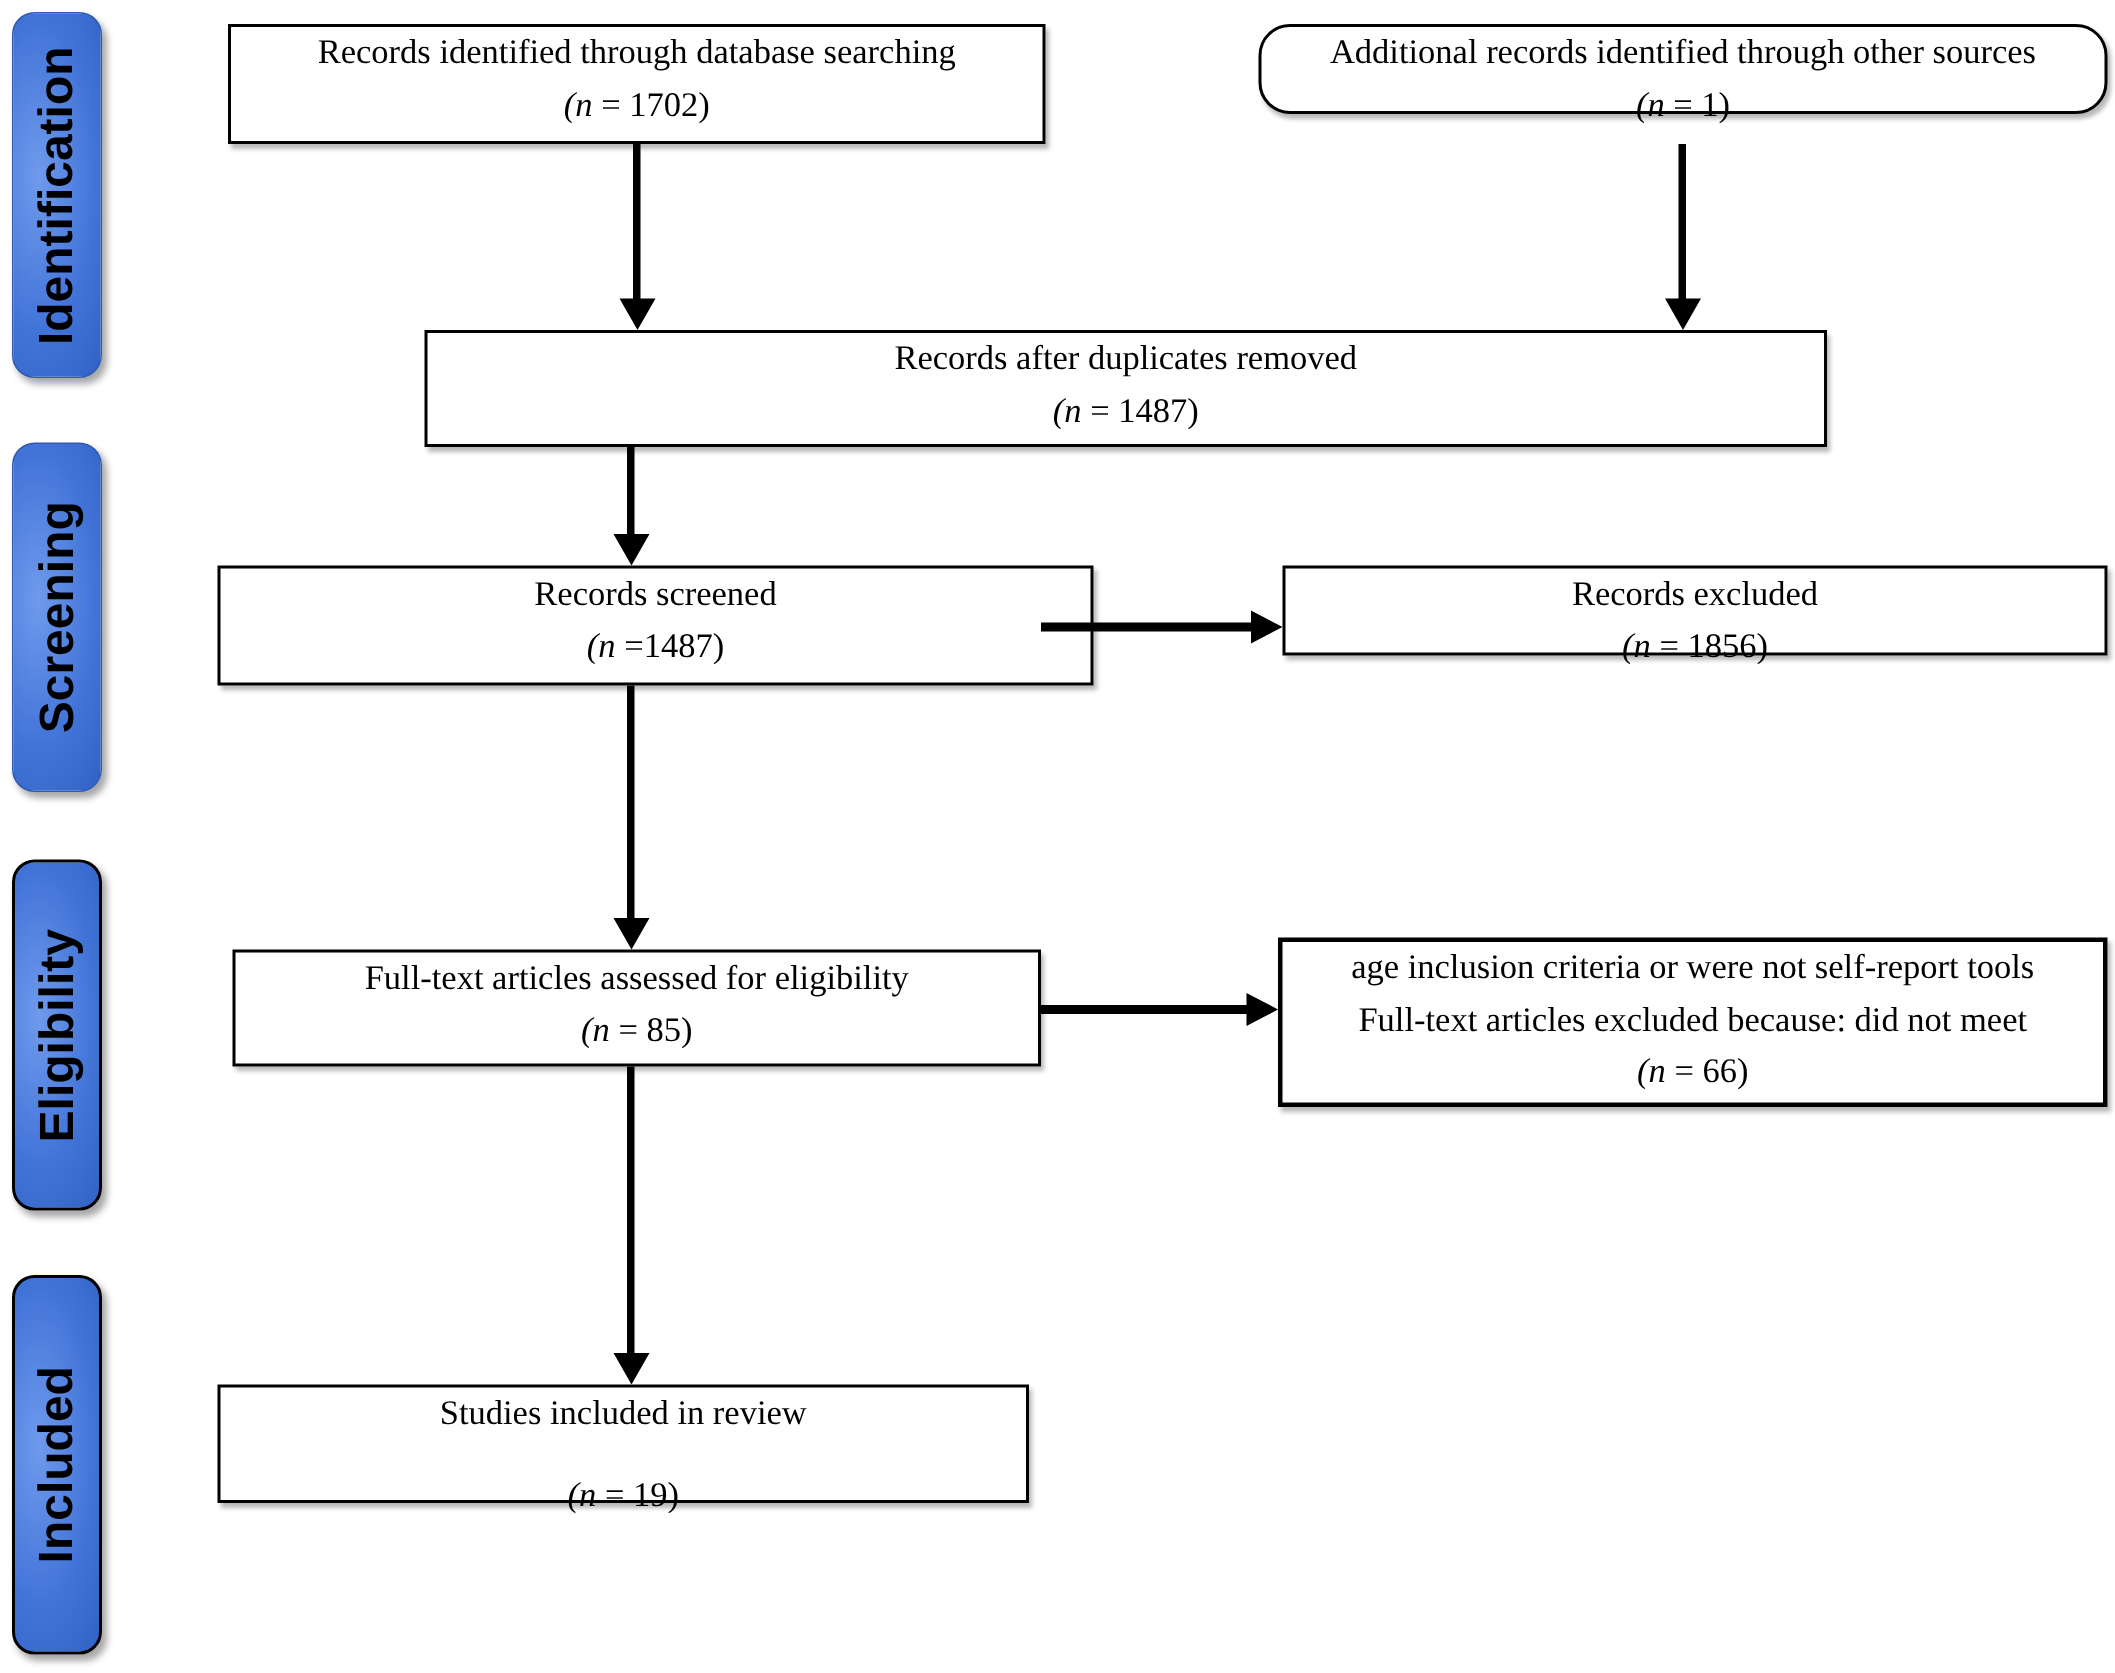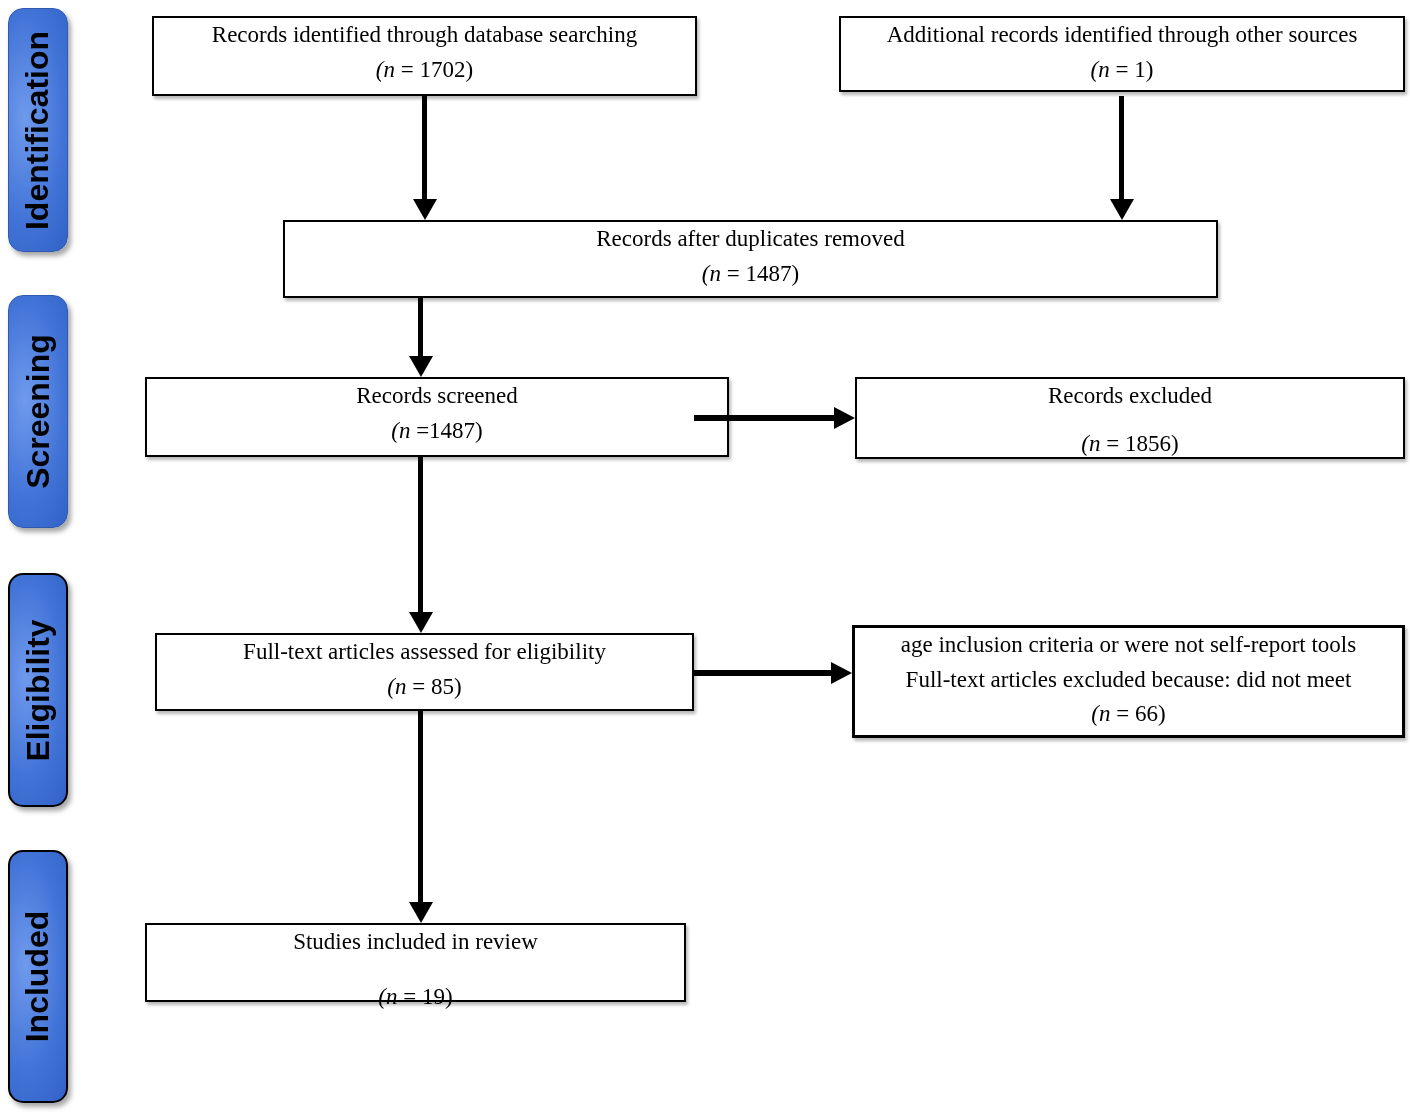--- a/index.html
+++ b/index.html
@@ -93,36 +93,36 @@
   </div>
   <div class="stage hard" style="top:850px; height:253px;">
     <span>Included</span>
   </div>
 
   <div class="node" style="left:152px; top:16px; width:545px; height:80px;">
     <p>Records identified through database searching</p>
     <p class="nline"><span class="ni">(n</span><span> = 1702)</span></p>
   </div>
 
-  <div class="node" style="left:839px; top:16px; width:566px; height:76px;">
+  <div class="node" style="left:839px; top:16px; width:566px; height:60px;border-radius:21px;">
     <p>Additional records identified through other sources</p>
     <p class="nline"><span class="ni">(n</span><span> = 1)</span></p>
   </div>
 
   <div class="node" style="left:283px; top:220px; width:935px; height:78px;">
     <p>Records after duplicates removed</p>
     <p class="nline"><span class="ni">(n</span><span> = 1487)</span></p>
   </div>
 
   <div class="node" style="left:145px; top:377px; width:584px; height:80px;">
     <p>Records screened</p>
     <p class="nline"><span class="ni">(n</span><span> =1487)</span></p>
   </div>
 
-  <div class="node" style="left:855px; top:377px; width:550px; height:82px;gap:13px;">
+  <div class="node" style="left:855px; top:377px; width:550px; height:60px;">
     <p>Records excluded</p>
     <p class="nline"><span class="ni">(n</span><span> = 1856)</span></p>
   </div>
 
   <div class="node" style="left:155px; top:633px; width:539px; height:78px;">
     <p>Full-text articles assessed for eligibility</p>
     <p class="nline"><span class="ni">(n</span><span> = 85)</span></p>
   </div>
 
   <div class="node thick" style="left:852px; top:625px; width:553px; height:113px;">

